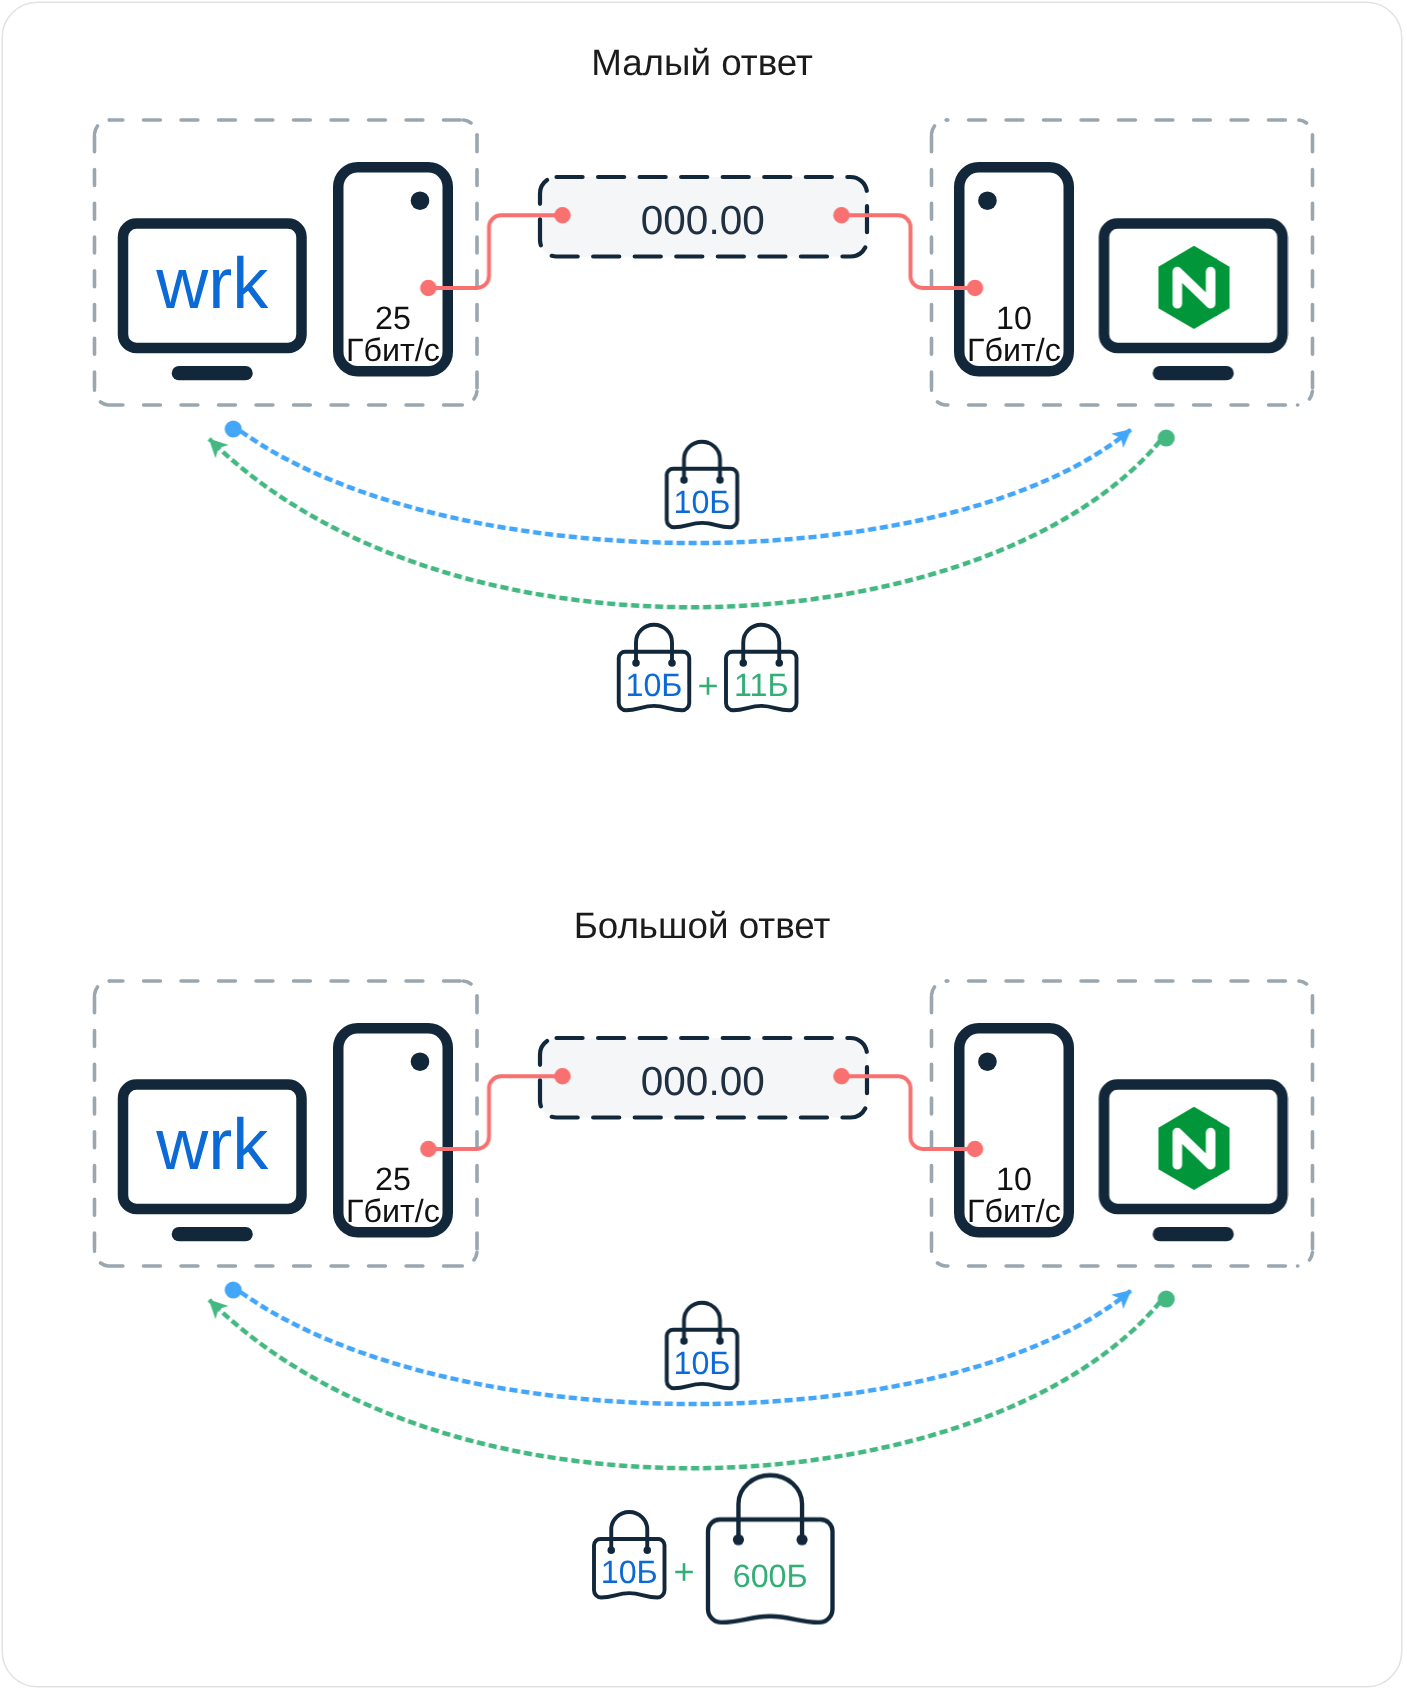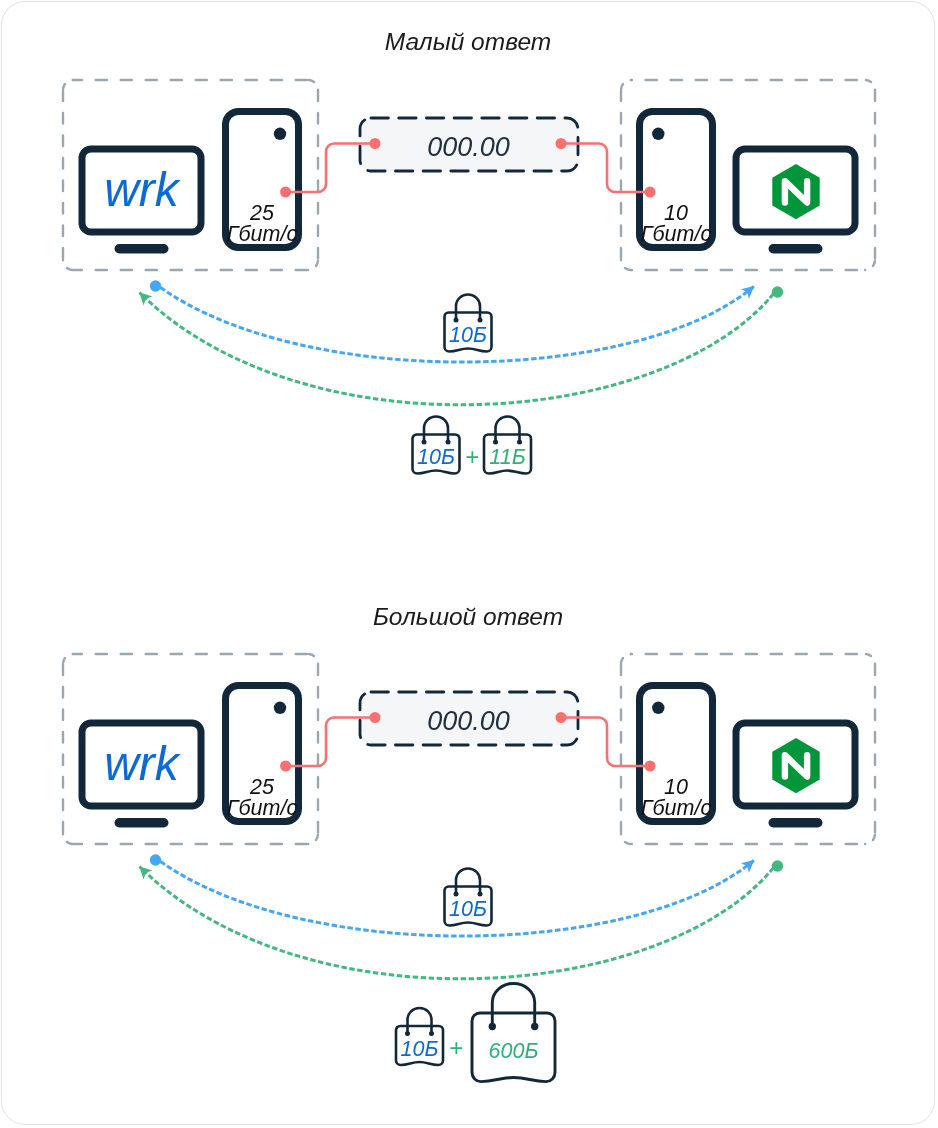--- a/index.html
+++ b/index.html
@@ -1,17 +1,17 @@
 <!DOCTYPE html>
 <html><head>
 <meta charset="utf-8">
 <style>
   html,body{margin:0;padding:0;background:#ffffff;}
   body{width:938px;height:1128px;overflow:hidden;font-family:"Liberation Sans",sans-serif;}
-  #root{position:relative;width:938px;height:1128px;font-style:italic;}
+  #root{position:relative;width:938px;height:1128px;}
   .frame{position:absolute;left:1px;top:1px;width:934px;height:1124px;border:1.5px solid #dfe3e6;border-radius:24px;box-sizing:border-box;}
   svg.diagram{position:absolute;left:0;top:0;}
   text{font-family:"Liberation Sans",sans-serif;transform:translateZ(0);}
   .ttl{font-size:24.5px;fill:#1b1b1b;text-anchor:middle;}
   .wrk{font-size:48px;fill:#0c6ad6;text-anchor:middle;}
   .spd{font-size:21.5px;fill:#111111;text-anchor:middle;}
   .cloudval{font-size:27px;fill:#203040;text-anchor:middle;}
   .plus{font-size:24px;text-anchor:middle;}
   .hw{fill:none;stroke:#12283a;stroke-width:7;}
   .cable{fill:none;stroke:#f8706f;stroke-width:2.6;stroke-linecap:round;}

